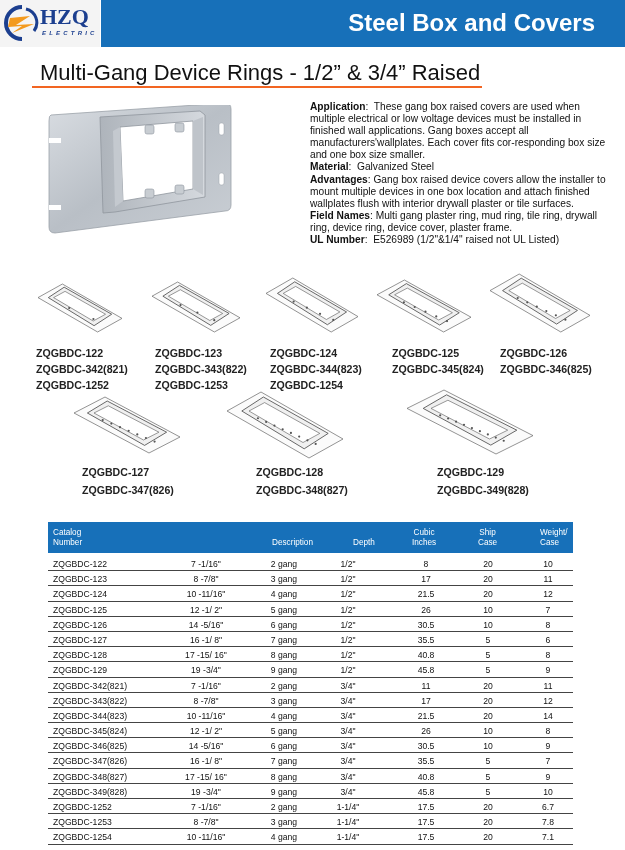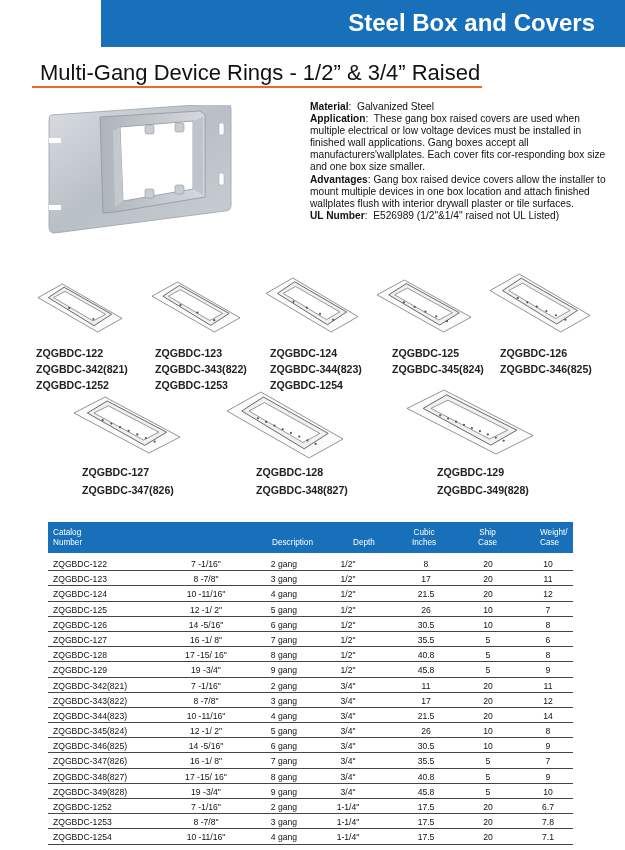--- a/index.html
+++ b/index.html
@@ -44,20 +44,29 @@
     .c2 { left: 206px; width: 60px; text-align: center; }
     .c3 { left: 270px; width: 60px; text-align: center; }
     .c4 { left: 348px; width: 60px; text-align: center; }
     .c5 { left: 410px; width: 60px; text-align: center; }
     .c6 { left: 470px; width: 60px; text-align: center; }
   </style>
 </head>
 <body>
 
 <div class="header">
+  <div class="logo">
+    <svg width="36" height="40" viewBox="0 0 36 40">
+      <path d="M18 4 A14 14 0 1 0 18 36" fill="none" stroke="#1c3f8f" stroke-width="4"></path>
+      <path d="M22 6 A14 14 0 0 1 30 28" fill="none" stroke="#1c3f8f" stroke-width="3"></path>
+      <path d="M6 15 L26 13 L12 22 L30 21 L8 30 L18 23 L4 24 Z" fill="#f39a1e"></path>
+    </svg>
+    <div class="logo-text">HZQ</div>
+    <div class="logo-sub">ELECTRIC</div>
+  </div>
   <div class="banner">
     <div class="banner-title">Steel Box and Covers</div>
   </div>
 </div>
 
 <div class="page-title">Multi-Gang Device Rings - 1/2” &amp; 3/4” Raised</div>
 <div class="title-rule"></div>
 
 <div class="hero">
   <svg width="215" height="150" viewBox="0 0 215 150">
@@ -88,23 +97,24 @@
     <path d="M148 16 L158 12 L158 90 L148 84 Z" fill="#bfc4ca"></path>
 
     <rect x="100" y="20" width="9" height="9" rx="2" fill="#c8cdd2" stroke="#8f969d" stroke-width="0.6"></rect>
     <rect x="130" y="18" width="9" height="9" rx="2" fill="#c8cdd2" stroke="#8f969d" stroke-width="0.6"></rect>
     <rect x="100" y="84" width="9" height="9" rx="2" fill="#c8cdd2" stroke="#8f969d" stroke-width="0.6"></rect>
     <rect x="130" y="80" width="9" height="9" rx="2" fill="#c8cdd2" stroke="#8f969d" stroke-width="0.6"></rect>
   </svg>
 </div>
 
 <div class="specs">
+  <p><b>Application</b>:&nbsp; <span>These gang box raised covers are used when multiple electrical or low voltage devices must be installed in finished wall applications. Gang boxes accept all manufacturers'wallplates. Each cover fits cor-responding box size and one box size smaller.</span></p>
   <p><b>Material</b>:&nbsp; <span>Galvanized Steel</span></p>
-  <p><b>Application</b>:&nbsp; <span>These gang box raised covers are used when multiple electrical or low voltage devices must be installed in finished wall applications. Gang boxes accept all manufacturers'wallplates. Each cover fits cor-responding box size and one box size smaller.</span></p>
   <p><b>Advantages</b>: <span>Gang box raised device covers allow the installer to mount multiple devices in one box location and attach finished wallplates flush with interior drywall plaster or tile surfaces.</span></p>
+  <p><b>Field Names</b>: <span>Multi gang plaster ring, mud ring, tile ring, drywall ring, device ring, device cover, plaster frame.</span></p>
   <p><b>UL Number</b>:&nbsp; <span>E526989 (1/2"&amp;1/4" raised not UL Listed)</span></p>
 </div>
 
 <div id="thumbs">
     <div class="thumb" style="left: 36px; top: 282px;">
       <svg width="88" height="52">
         <path d="M2 15.6 L26.4 2 L86 36.4 L61.599999999999994 50 Z" fill="#fbfbfb" stroke="#666" stroke-width="0.7"></path>
         <path d="M12.32 15.6 L28.16 5.2 L75.67999999999999 32.24 L58.080000000000005 43.68 Z" fill="#f0f0f0" stroke="#444" stroke-width="0.8"></path>
         <path d="M17.6 15.6 L29.040000000000003 9.36 L69.52000000000001 32.24 L57.2 39 Z" fill="#ffffff" stroke="#555" stroke-width="0.6"></path>
         <circle cx="33.22" cy="26.1" r="1.1" fill="#555"></circle>

